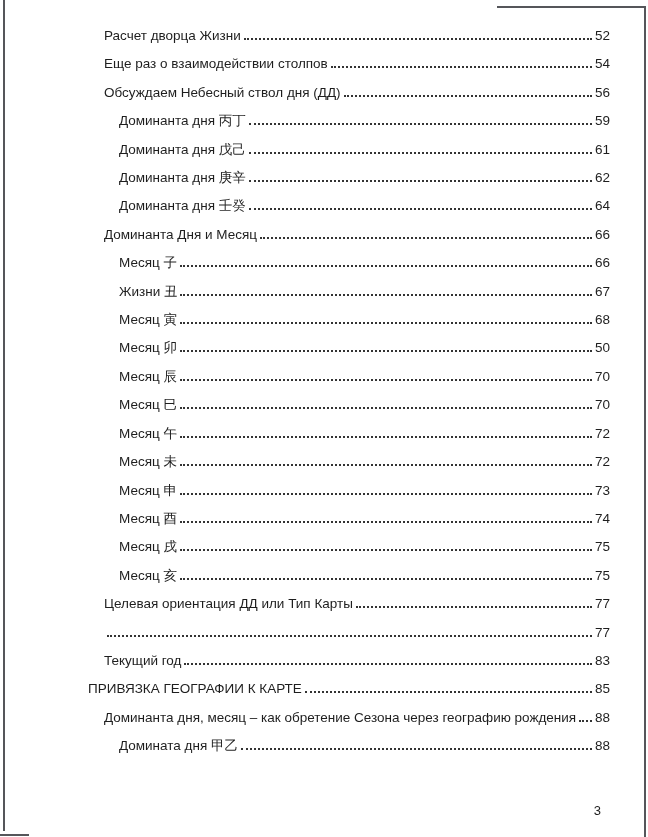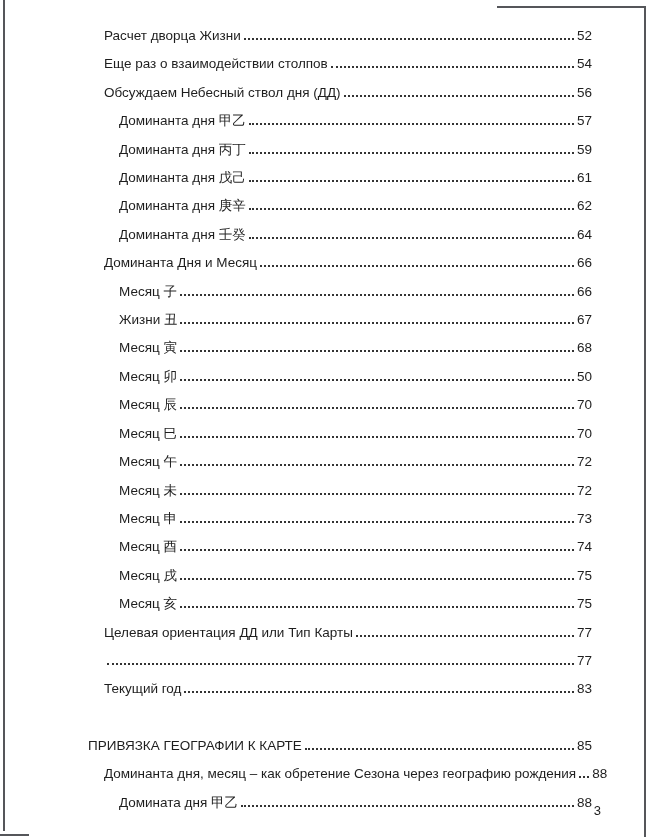--- a/index.html
+++ b/index.html
@@ -20,28 +20,28 @@
   .edge { position: absolute; background: #55565a; }
   .edge-left   { left: 3px;   top: 0;     width: 1.5px; height: 831px; }
   .edge-right  { left: 644px; top: 6px;   width: 1.5px; height: 831px; }
   .edge-top    { left: 497px; top: 6px;   width: 149px; height: 1.5px; }
   .edge-bottom { left: 0;     top: 834px; width: 29px;  height: 1.5px; }
 
   
   .toc {
     position: absolute;
     left: 88px;
-    right: 56px;
+    right: 38px;
     top: 22px;
   }
   .toc-row {
     display: flex;
     align-items: baseline;
   }
-  .toc-row.lvl1 { padding-left: 0; margin-top: 28px; }
+  .toc-row.lvl1 { padding-left: 0; }
   .toc-row.lvl2 { padding-left: 16px; }
   .toc-row.lvl3 { padding-left: 31px; }
   .toc-title, .toc-page {
     font-size: 13.5px;
     line-height: 28.4px;
     white-space: pre;
   }
   .toc-leader {
     flex: 1;
     min-width: 10px;
@@ -79,25 +79,20 @@
     <span class="toc-leader"></span>
     <span class="toc-page">54</span>
   </div>
 
   <div class="toc-row lvl2">
     <span class="toc-title">Обсуждаем Небесный ствол дня (ДД)</span>
     <span class="toc-leader"></span>
     <span class="toc-page">56</span>
   </div>
 
-  <div class="toc-row lvl3">
-    <span class="toc-title">Доминанта дня 甲乙</span>
-    <span class="toc-leader"></span>
-    <span class="toc-page">57</span>
-  </div>
 
   <div class="toc-row lvl3">
     <span class="toc-title">Доминанта дня 丙丁</span>
     <span class="toc-leader"></span>
     <span class="toc-page">59</span>
   </div>
 
   <div class="toc-row lvl3">
     <span class="toc-title">Доминанта дня 戊己</span>
     <span class="toc-leader"></span>

